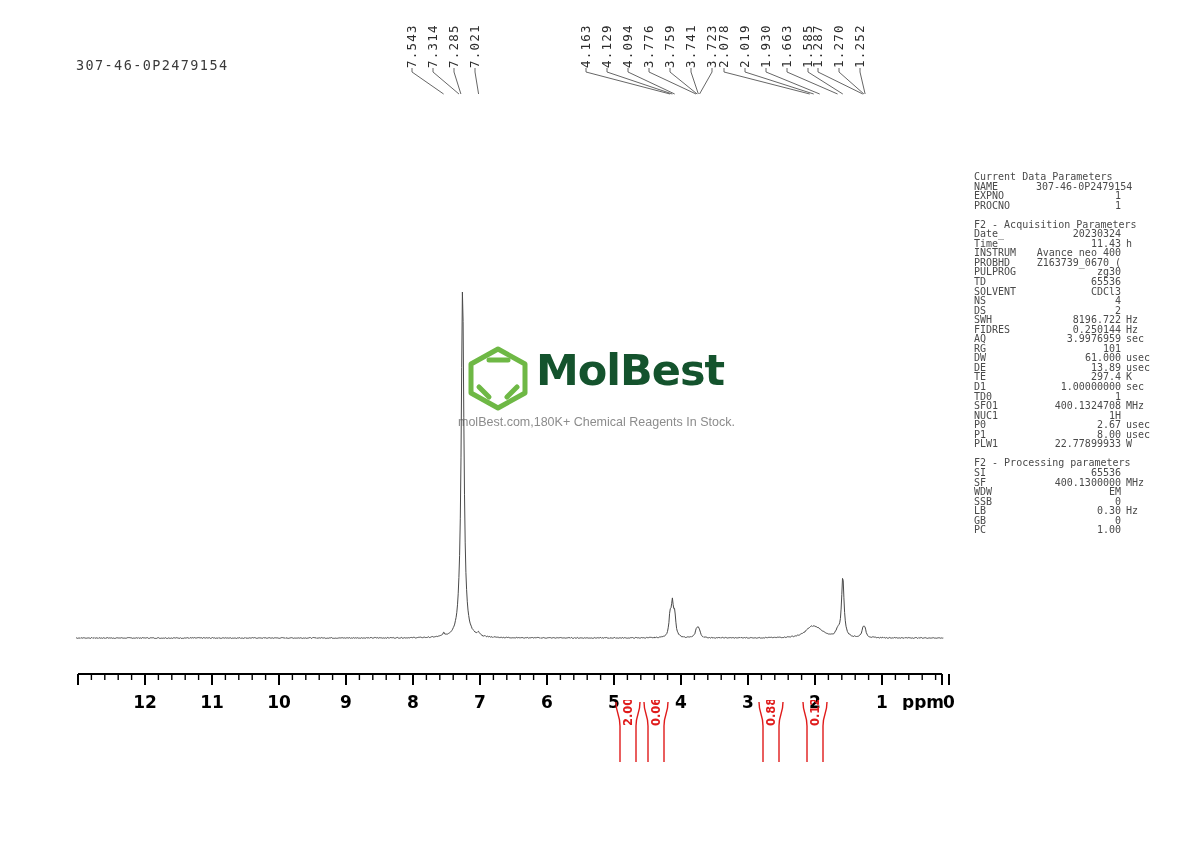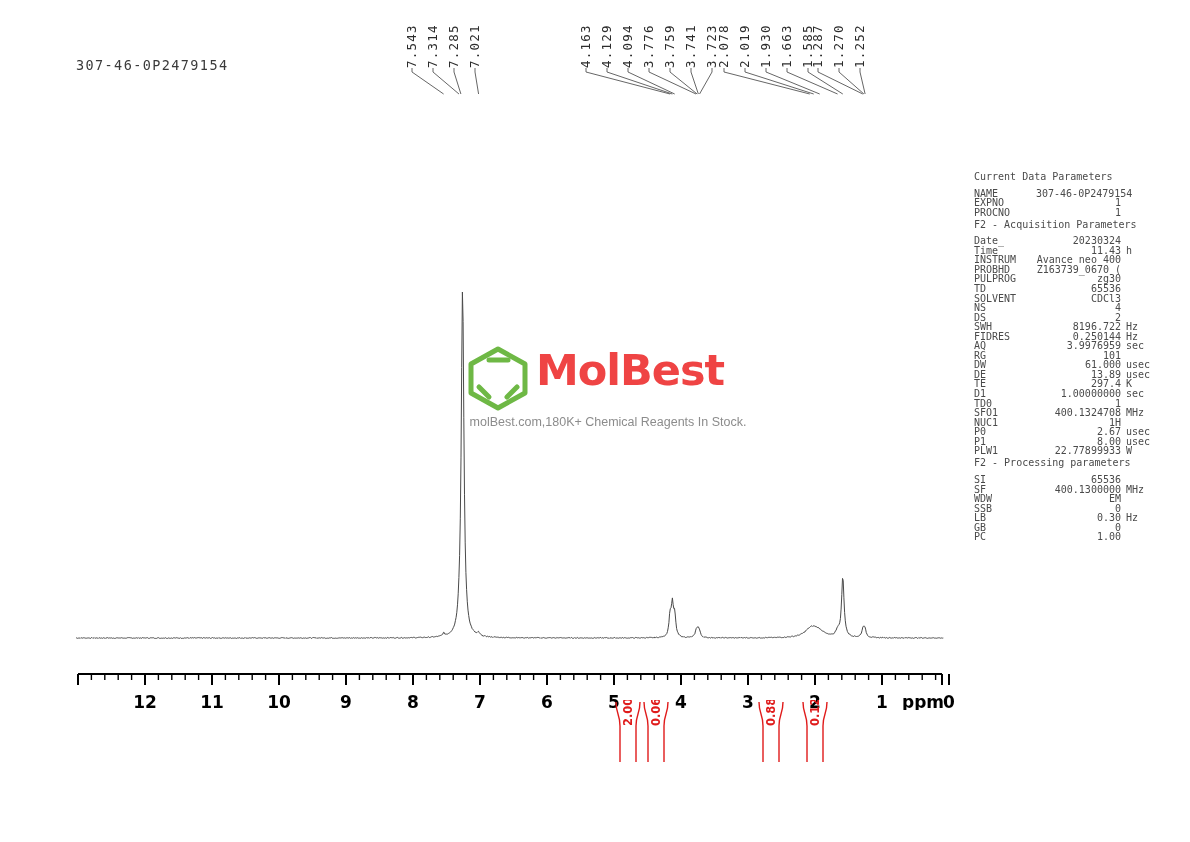--- a/index.html
+++ b/index.html
@@ -32,33 +32,33 @@
 
   
   #param-block{
     position:absolute;left:962px;top:172px;width:190px;
     font-family:"DejaVu Sans Mono","Liberation Mono",monospace;
     font-size:10px;line-height:9.55px;color:#4a4a4a;white-space:pre;
   }
   .param-row{display:block;height:9.55px;}
   .param-head{display:block;height:9.55px;}
   .param-gap{display:block;height:9.55px;}
-  .pk{display:inline-block;width:62px;margin-top:7px;}
+  .pk{display:inline-block;width:62px;}
   .pv{display:inline-block;width:85px;text-align:right;}
   .pu{display:inline-block;padding-left:5px;}
 
   
   #molbest{position:absolute;left:452px;top:341px;width:290px;height:95px;}
   #molbest-word{
     position:absolute;left:72px;top:4px;
     font-family:"DejaVu Sans","Liberation Sans",sans-serif;
-    font-size:43px;font-weight:bold;color:#ef4444;letter-spacing:-1px;
+    font-size:43px;font-weight:bold;color:#14532d;letter-spacing:-1px;
   }
   #molbest-tagline{
-    position:absolute;left:-6px;top:74px;width:300px;text-align:center;
+    position:absolute;left:-6px;top:74px;width:300px;text-align:left;
     font-family:"Liberation Sans",sans-serif;font-size:12.5px;color:#8c8c8c;
   }
 
   
   #spectrum-svg{position:absolute;left:0;top:0;}
 
   
   #axis-svg{position:absolute;left:0;top:660px;}
   .axis-num{
     font-family:"DejaVu Sans","Liberation Sans",sans-serif;

